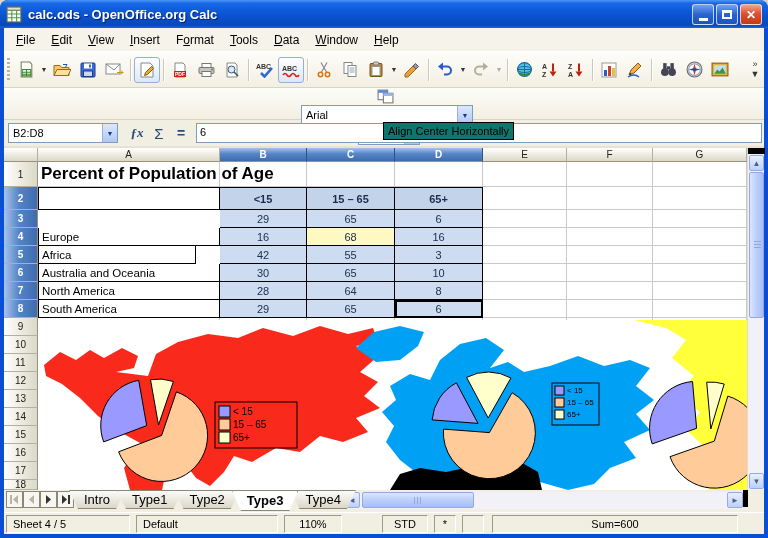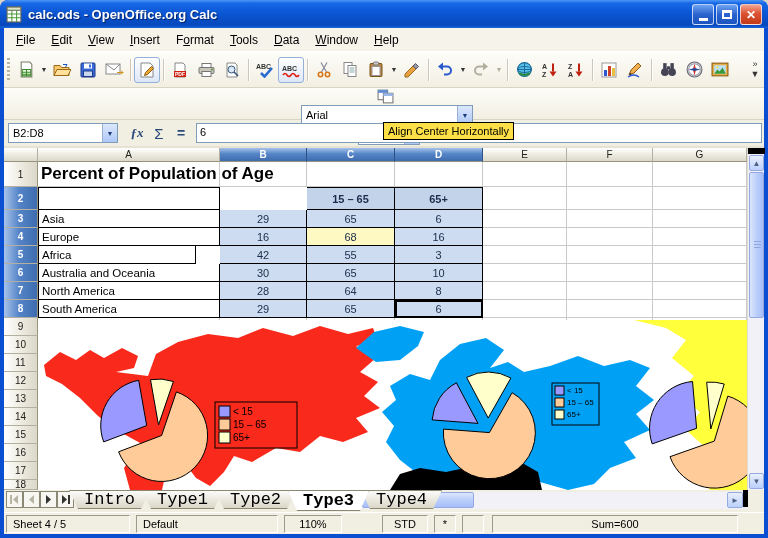--- a/index.html
+++ b/index.html
@@ -39,21 +39,21 @@
   .combo{height:20px;background:#fff;border:1px solid #7f9db9;display:flex;align-items:center;font-size:11px;}
   .combo .val{flex:1;padding:0 4px;white-space:nowrap;overflow:hidden;}
   .combo .cbtn{width:15px;height:18px;background:linear-gradient(180deg,#dce8fc,#aec7f7);border-left:1px solid #9ab0d8;display:flex;align-items:center;justify-content:center;font-size:7px;color:#1a3a7a;}
   .txtbtn{font-family:"Liberation Serif",serif;font-size:14px;color:#222;}
   
   .fxbar{height:28px;display:flex;align-items:center;background:#f1efe2;border-bottom:2px solid #e6e3d4;padding-left:4px;}
   .namebox{width:110px;height:20px;}
   .fxicon{width:22px;height:22px;display:flex;align-items:center;justify-content:center;font-size:13px;color:#2a4a7a;}
   .formula-input{margin-left:4px;width:566px;height:20px;background:#fff;border:1px solid #7f9db9;font-size:11px;padding:2px 3px;}
   
-  .tooltip{position:absolute;left:383px;top:122px;background:#fde047;border:1px solid #000;font-size:11px;padding:2px 4px;z-index:60;white-space:nowrap;}
+  .tooltip{position:absolute;left:383px;top:122px;background:#0f766e;border:1px solid #000;font-size:11px;padding:2px 4px;z-index:60;white-space:nowrap;}
   
   .gridwrap{position:relative;width:760px;height:342px;background:#fff;display:flex;}
   #grid{position:relative;width:743px;height:342px;overflow:hidden;background:#fff;}
   .ch{position:absolute;top:0;height:14px;font-size:10px;color:#21201c;display:flex;align-items:center;justify-content:center;
      background:linear-gradient(180deg,#ffffff,#eceade 55%,#dbd8ca);border-right:1px solid #b3b0a1;border-bottom:1px solid #96937f;}
   .ch.sel{background:linear-gradient(180deg,#a7c3ea,#5585c8 45%,#3e6cae);color:#fff;font-weight:bold;border-right:1px solid #2d5288;}
   .rh{position:absolute;left:0;width:34px;font-size:10px;color:#21201c;display:flex;align-items:center;justify-content:center;
      background:linear-gradient(90deg,#ffffff,#eceade 55%,#dbd8ca);border-right:1px solid #96937f;border-bottom:1px solid #b3b0a1;}
   .rh.sel{background:linear-gradient(90deg,#a7c3ea,#5585c8 45%,#3e6cae);color:#fff;font-weight:bold;}
   .cell{position:absolute;font-size:11px;border-right:1px solid #c9c9c9;border-bottom:1px solid #c9c9c9;display:flex;align-items:center;background:#fff;}
@@ -68,23 +68,23 @@
      background:linear-gradient(180deg,#e9f0fd,#bcd0fb);display:flex;align-items:center;justify-content:center;font-size:8px;color:#4d6185;}
   .vthumb{position:absolute;left:1px;top:24px;width:15px;height:146px;border:1px solid #93a8e0;border-radius:2px;
      background:linear-gradient(90deg,#dbe6fd,#b9cdfa 55%,#a8befa);}
   .thumbgrip{position:absolute;left:4px;top:50%;margin-top:-4px;width:7px;height:8px;
      background:repeating-linear-gradient(180deg,#93a8e0 0 1px,transparent 1px 3px);}
   
   .tabbar{position:relative;height:22px;background:#f1efe2;display:flex;align-items:flex-start;}
   .navbtn{width:17px;height:17px;margin-top:1px;background:#f7f6f0;border:1px solid #8a8775;display:flex;align-items:center;justify-content:center;}
   .navbtn svg{display:block;}
   .tabs{display:flex;margin-left:3px;}
-  .tab{height:19px;margin-left:-8px;padding:0 15px;display:flex;align-items:center;font-size:17px;color:#000;
+  .tab{height:19px;margin-left:-8px;padding:0 15px;display:flex;align-items:center;font-size:13px;color:#000;
      clip-path:polygon(0 0,100% 0,calc(100% - 9px) 100%,9px 100%);
-     background:linear-gradient(180deg,#fdfdfa,#d9d5c6);box-shadow:inset 0 0 0 1px #8a8775;position:relative;z-index:1;font-family:Liberation Mono, monospace;}
+     background:linear-gradient(180deg,#fdfdfa,#d9d5c6);box-shadow:inset 0 0 0 1px #8a8775;position:relative;z-index:1;}
   .tab.active{background:#fff;font-weight:bold;z-index:3;height:21px;text-align:center;}
   .tabsplit{width:5px;height:15px;margin:3px 0 0 6px;border-left:2px solid #8a8775;border-right:2px solid #8a8775;}
   .hscroll{position:absolute;left:340px;top:2px;width:404px;height:17px;background:#f2f1f8;}
   .hbtn{position:absolute;top:0;width:16px;height:16px;border:1px solid #95abdf;border-radius:2px;
      background:linear-gradient(180deg,#e9f0fd,#bcd0fb);display:flex;align-items:center;justify-content:center;font-size:8px;color:#4d6185;}
   .hthumb{position:absolute;left:18px;top:0;width:112px;height:16px;border:1px solid #93a8e0;border-radius:2px;
      background:linear-gradient(180deg,#dbe6fd,#b9cdfa 55%,#a8befa);}
   .hthumb .thumbgrip{left:50%;margin-left:-4px;top:4px;margin-top:0;width:8px;height:7px;
      background:repeating-linear-gradient(90deg,#93a8e0 0 1px,transparent 1px 3px);}
   .splitbar{position:absolute;left:739px;top:0;width:5px;height:17px;background:#000;}
@@ -532,26 +532,26 @@
           <div class="rh" style="top: 314px; height: 18px;">17</div>
           <div class="rh" style="top: 332px; height: 10px;">18</div>
           <div class="cell" style="left: 34px; top: 14px; width: 182px; height: 25px;"></div>
           <div class="cell" style="left: 216px; top: 14px; width: 87px; height: 25px;"></div>
           <div class="cell" style="left: 303px; top: 14px; width: 88px; height: 25px;"></div>
           <div class="cell" style="left: 391px; top: 14px; width: 88px; height: 25px;"></div>
           <div class="cell" style="left: 479px; top: 14px; width: 84px; height: 25px;"></div>
           <div class="cell" style="left: 563px; top: 14px; width: 86px; height: 25px;"></div>
           <div class="cell" style="left: 649px; top: 14px; width: 94px; height: 25px;"></div>
           <div class="cell" style="left: 34px; top: 39px; width: 182px; height: 23px; border-width: 1px; border-style: solid; border-color: rgb(0, 0, 0);"></div>
+          <div class="cell tblhead" style="left: 216px; top: 39px; width: 87px; height: 23px; border-right: 1px solid rgb(0, 0, 0); border-bottom: 1px solid rgb(0, 0, 0); border-top: 1px solid rgb(0, 0, 0); background: rgb(195, 212, 234);">&lt;15</div>
           <div class="cell tblhead" style="left: 303px; top: 39px; width: 88px; height: 23px; border-right: 1px solid rgb(0, 0, 0); border-bottom: 1px solid rgb(0, 0, 0); border-top: 1px solid rgb(0, 0, 0); background: rgb(195, 212, 234);">15 – 65</div>
           <div class="cell tblhead" style="left: 391px; top: 39px; width: 88px; height: 23px; border-right: 1px solid rgb(0, 0, 0); border-bottom: 1px solid rgb(0, 0, 0); border-top: 1px solid rgb(0, 0, 0); background: rgb(195, 212, 234);">65+</div>
           <div class="cell" style="left: 479px; top: 39px; width: 84px; height: 23px;"></div>
           <div class="cell" style="left: 563px; top: 39px; width: 86px; height: 23px;"></div>
           <div class="cell" style="left: 649px; top: 39px; width: 94px; height: 23px;"></div>
-          <div class="cell region" style="left: 34px; top: 62px; width: 182px; height: 18px; border-right: 1px solid rgb(0, 0, 0); border-bottom: 1px solid rgb(0, 0, 0); border-left: 1px solid rgb(0, 0, 0);">Asia</div>
           <div class="cell num" style="left: 216px; top: 62px; width: 87px; height: 18px; border-right: 1px solid rgb(0, 0, 0); border-bottom: 1px solid rgb(0, 0, 0); background: rgb(205, 220, 241);">29</div>
           <div class="cell num" style="left: 303px; top: 62px; width: 88px; height: 18px; border-right: 1px solid rgb(0, 0, 0); border-bottom: 1px solid rgb(0, 0, 0); background: rgb(205, 220, 241);">65</div>
           <div class="cell num" style="left: 391px; top: 62px; width: 88px; height: 18px; border-right: 1px solid rgb(0, 0, 0); border-bottom: 1px solid rgb(0, 0, 0); background: rgb(205, 220, 241);">6</div>
           <div class="cell" style="left: 479px; top: 62px; width: 84px; height: 18px;"></div>
           <div class="cell" style="left: 563px; top: 62px; width: 86px; height: 18px;"></div>
           <div class="cell" style="left: 649px; top: 62px; width: 94px; height: 18px;"></div>
           <div class="cell region" style="left: 34px; top: 80px; width: 182px; height: 18px; border-right: 1px solid rgb(0, 0, 0); border-bottom: 1px solid rgb(0, 0, 0); border-left: 1px solid rgb(0, 0, 0);">Europe</div>
           <div class="cell num" style="left: 216px; top: 80px; width: 87px; height: 18px; border-right: 1px solid rgb(0, 0, 0); border-bottom: 1px solid rgb(0, 0, 0); background: rgb(205, 220, 241);">16</div>
           <div class="cell num" style="left: 303px; top: 80px; width: 88px; height: 18px; border-right: 1px solid rgb(0, 0, 0); border-bottom: 1px solid rgb(0, 0, 0); background: #fef9c3;">68</div>
           <div class="cell num" style="left: 391px; top: 80px; width: 88px; height: 18px; border-right: 1px solid rgb(0, 0, 0); border-bottom: 1px solid rgb(0, 0, 0); background: rgb(205, 220, 241);">16</div>

